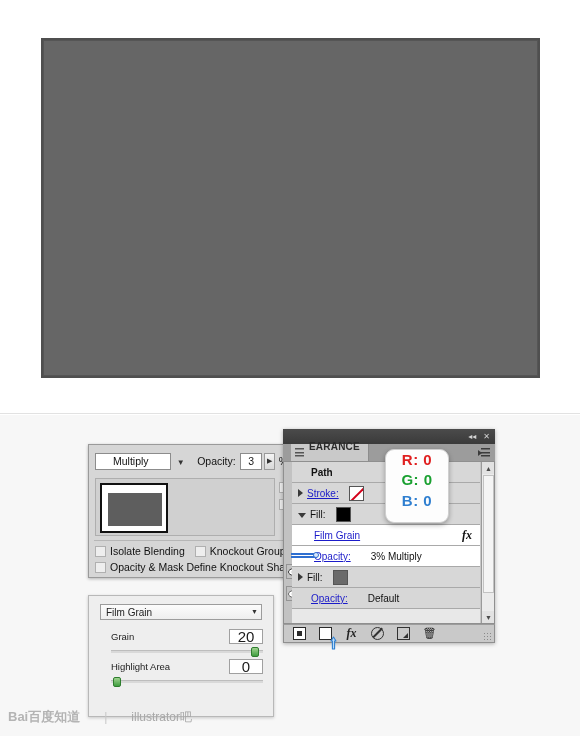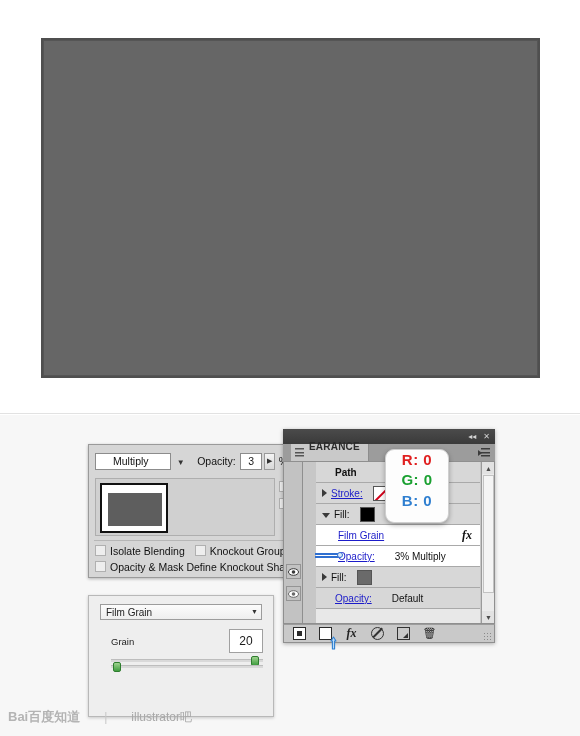--- a/index.html
+++ b/index.html
@@ -87,21 +87,21 @@
     position:absolute; left:4px; top:4px; width:68px; height:50px;
     background:#ffffff; border:2px solid #111;
   }
   .tp-thumb-inner{
     position:absolute; left:6px; top:8px; width:54px; height:33px;
     background:#5e5e5e;
   }
   .tp-checks-right{
     position:absolute; left:190px; top:36px; width:60px;
   }
-  .cbrow{ display:flex; align-items:flex-start; margin-bottom:5px; }
+  .cbrow{ display:flex; align-items:flex-end; margin-bottom:5px; }
   .cbox{
     width:11px;height:11px;background:#eeeeee;border:1px solid #b0b0b0;
     margin-right:4px; flex:none;
   }
   .cbtext{ font-size:10.5px; color:#9a9a9a; white-space:nowrap; }
   .cbtext.on{ color:#111; }
 
   .tp-div{
     position:absolute; left:5px; top:95px; width:194px; height:1px;
     background:#b6b6b6;
@@ -125,22 +125,22 @@
     display:flex; align-items:center; padding-left:5px;
     font-size:10px; color:#222;
   }
   .fg-select-arrow{
     position:absolute; right:3px; top:3px; font-size:7px; color:#333;
   }
   .fg-group{ position:absolute; left:22px; width:152px; }
   .fg-labelrow{ display:flex; align-items:center; justify-content:space-between;gap:36px; }
   .fg-label{ font-size:9.5px; color:#222; }
   .fg-val{
-    width:34px;height:24px; background:#ffffff; border:1px solid #a0a0a0;
-    font-size:12px; display:flex;align-items:center;justify-content:center;
+    width:34px;height:15px; background:#ffffff; border:1px solid #a0a0a0;
+    font-size:15px; display:flex;align-items:center;justify-content:center;
   }
   .fg-track{
     position:relative; margin-top:6px; height:3px;
     background:#d9d9d9; border-top:1px solid #bdbdbd;
   }
   .fg-knob{
     position:absolute; top:-4px; width:8px; height:10px;
     background:linear-gradient(#9fd38f,#3f9d3f);
     border:1px solid #2e7d2e; border-radius:2px;
   }
@@ -195,21 +195,21 @@
     position:absolute; left:0; top:32px; width:212px; height:163px;
     background:#c7c7c7;
     border:1px solid #8f8f8f;
     overflow:hidden;
   }
   .ap-eyecol{
     position:absolute; left:0; top:0; width:19px; height:161px;
     background:#c2c2c2; border-right:1px solid #8f8f8f;
   }
   .ap-list{
-    position:absolute; left:32px; top:0; right:14px; height:161px;
+    position:absolute; left:8px; top:0; right:14px; height:161px;
     background:#e8e8e8;
     text-align:center;
   }
   .ap-row{
     position:relative; height:21px;
     display:flex; align-items:center;
     border-bottom:1px solid #a9a9a9;
     padding-left:6px;
     background:#d7d7d7;
   }
@@ -417,20 +417,24 @@
     <div class="fg-labelrow">
       <span class="fg-label">Grain</span>
       <div class="fg-val">20</div>
     </div>
     <div class="fg-track">
       <div class="fg-knob" style="left:92%;"></div>
     </div>
   </div>
 
   <div class="fg-group" style="top:63px;">
+    <div class="fg-labelrow">
+      <span class="fg-label">Highlight Area</span>
+      <div class="fg-val">0</div>
+    </div>
     <div class="fg-track">
       <div class="fg-knob" style="left:1%;"></div>
     </div>
   </div>
 
 </div>
 
 <div id="appearance-panel">
 
   <div class="ap-titlebar">

